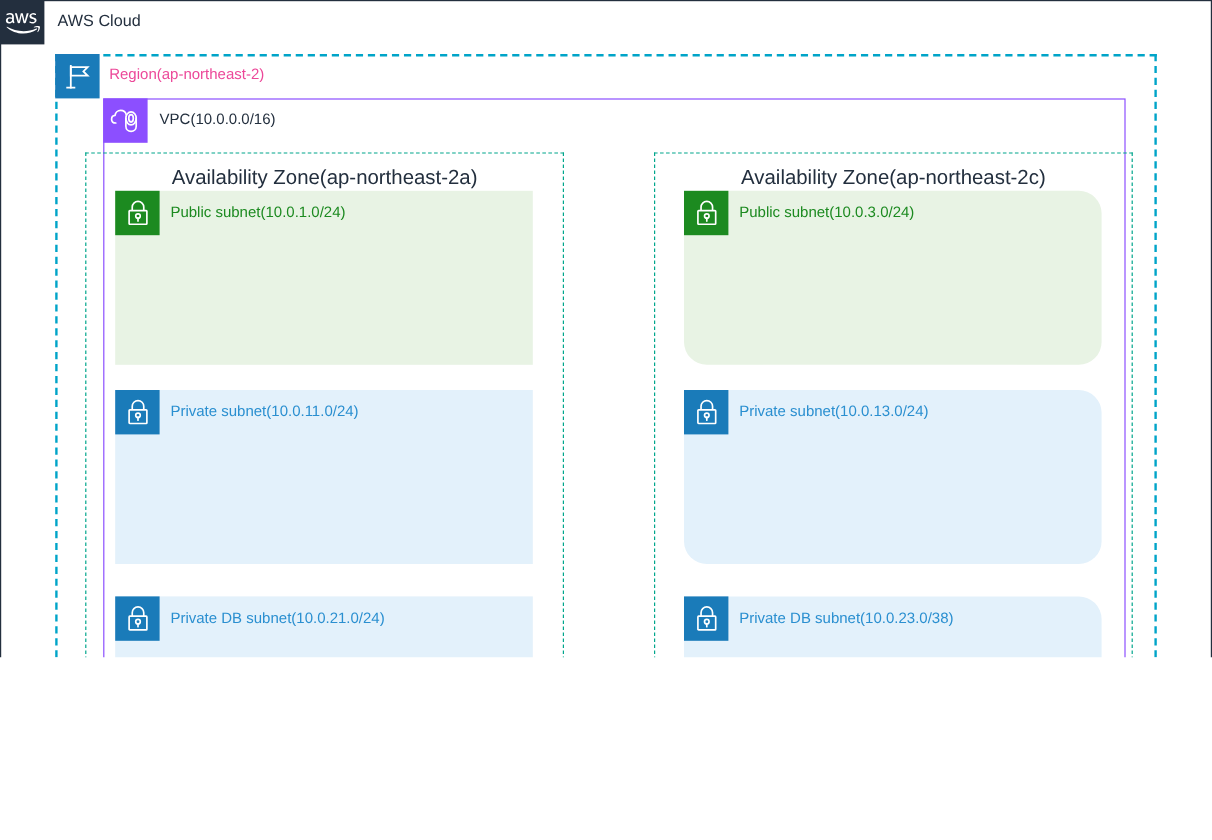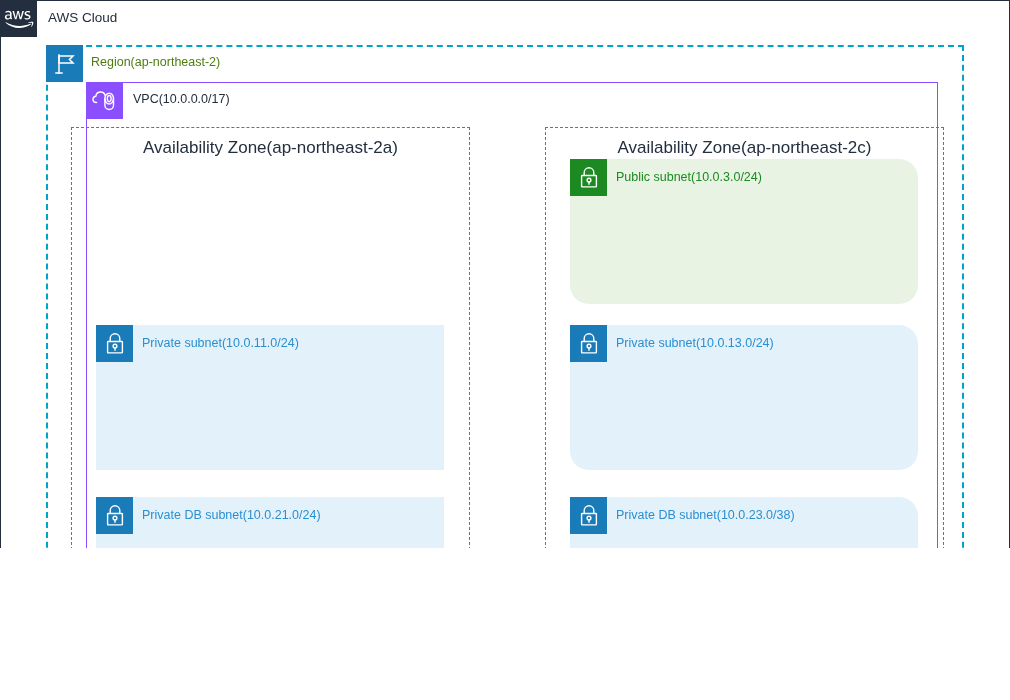--- a/index.html
+++ b/index.html
@@ -77,21 +77,21 @@
     align-items: center;
     justify-content: center;
     z-index: 6;
   }
   .region-icon svg { display: block; }
   .region-label {
     position: absolute;
     left: 91px;
     top: 55px;
     font-size: 12.5px;
-    color: #4d7c0f;
+    color: #ec4899;
     white-space: nowrap;
     z-index: 6;
   }
 
   
   .vpc-frame {
     position: absolute;
     left: 86px;
     top: 82px;
     width: 852px;
@@ -226,30 +226,43 @@
     <svg width="28" height="26" viewBox="0 0 28 26" aria-hidden="true">
       <g fill="none" stroke="#ffffff" stroke-width="1.4" stroke-linejoin="round" stroke-linecap="round">
         <path d="M5.5 14.5 C3.3 14.5 2 13 2 11.3 C2 9.7 3.2 8.3 4.9 8.2 C5.1 5.8 7.1 4 9.6 4 C11.8 4 13.7 5.5 14.2 7.6"></path>
         <ellipse cx="18.2" cy="10.6" rx="4.3" ry="5.4"></ellipse>
         <ellipse cx="18.2" cy="10.6" rx="1.9" ry="3.1"></ellipse>
         <path d="M13.9 10.6 L13.9 17.2 C13.9 19.6 15.8 21.5 18.2 21.5 C20.6 21.5 22.5 19.6 22.5 17.2 L22.5 10.6"></path>
       </g>
     </svg>
   </div>
 
-  <div class="vpc-label">VPC(10.0.0.0/17)</div>
+  <div class="vpc-label">VPC(10.0.0.0/16)</div>
 
   <div class="az-frame az-left">
     <div class="az-label">Availability Zone(ap-northeast-2a)</div>
   </div>
 
   <div class="az-frame az-right">
     <div class="az-label">Availability Zone(ap-northeast-2c)</div>
   </div>
 
+  <div class="subnet public col-a row-public">
+    <div class="subnet-icon">
+      <svg width="24" height="26" viewBox="0 0 24 26" aria-hidden="true">
+        <g fill="none" stroke="#ffffff" stroke-width="1.4">
+          <path d="M7.2 10.5 V7.6 a4.8 4.8 0 0 1 9.6 0 v2.9"></path>
+          <rect x="4.6" y="10.5" width="14.8" height="11.4" rx="0.6"></rect>
+          <circle cx="12" cy="15.1" r="1.9"></circle>
+          <line x1="12" y1="16.6" x2="12" y2="19.2" stroke-linecap="round"></line>
+        </g>
+      </svg>
+    </div>
+    <div class="subnet-label">Public subnet(10.0.1.0/24)</div>
+  </div>
 
   <div class="subnet private col-a row-private">
     <div class="subnet-icon">
       <svg width="24" height="26" viewBox="0 0 24 26" aria-hidden="true">
         <g fill="none" stroke="#ffffff" stroke-width="1.4">
           <path d="M7.2 10.5 V7.6 a4.8 4.8 0 0 1 9.6 0 v2.9"></path>
           <rect x="4.6" y="10.5" width="14.8" height="11.4" rx="0.6"></rect>
           <circle cx="12" cy="15.1" r="1.9"></circle>
           <line x1="12" y1="16.6" x2="12" y2="19.2" stroke-linecap="round"></line>
         </g>

